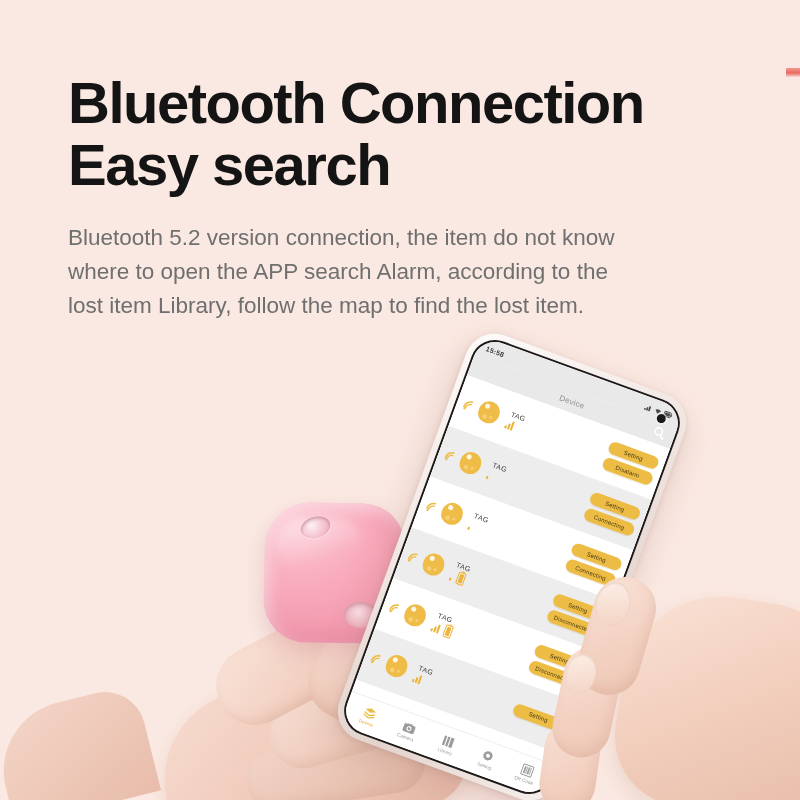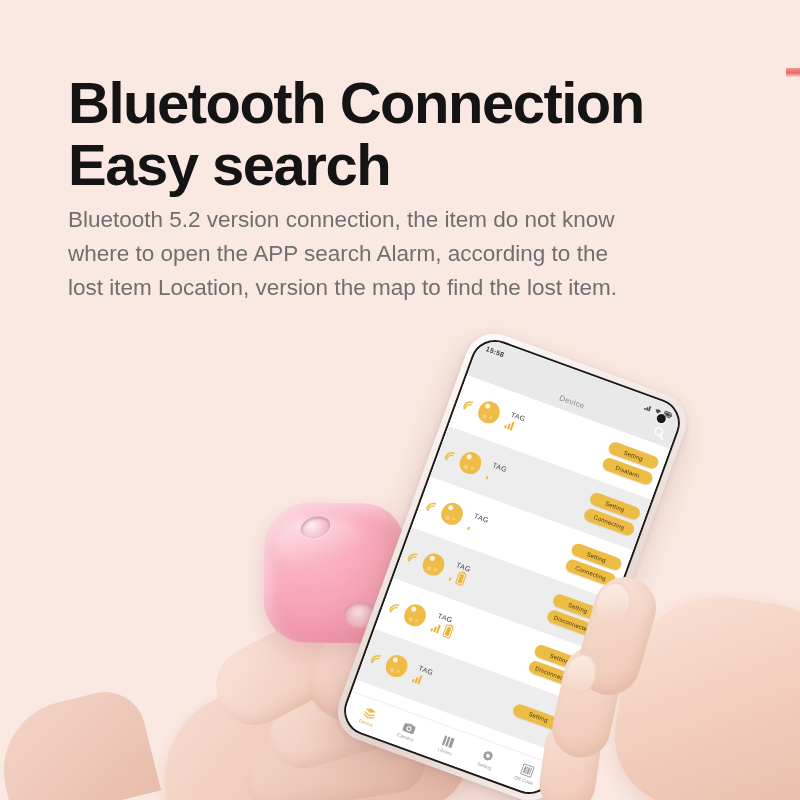--- a/index.html
+++ b/index.html
@@ -13,21 +13,21 @@
 
   
   .headline{
     position:absolute;left:68px;top:33px;width:680px;
     font-family:"Liberation Sans", sans-serif;
     font-weight:bold;font-size:58px;line-height:1.08;
     color:#141414;letter-spacing:-1.5px;
   }
   .headline .l2{display:block;}
   .body-copy{
-    position:absolute;left:68px;top:180px;width:660px;
+    position:absolute;left:68px;top:198px;width:660px;
     font-size:22.5px;line-height:34px;color:#6f6f6f;font-weight:400;
   }
   .body-copy span{display:block;white-space:nowrap;}
 
   .edge-sliver{
     position:absolute;right:0;top:68px;width:14px;height:9px;
     background:linear-gradient(180deg,#f1948b 0%,#e8615a 55%,#f6d7d2 100%);
     border-radius:1px;opacity:.95;
   }
 
@@ -220,21 +220,21 @@
 <div id="stage">
 
   <h1 class="headline">
     <span>Bluetooth Connection</span>
     <span class="l2">Easy search</span>
   </h1>
 
   <p class="body-copy">
     <span>Bluetooth 5.2 version connection, the item do not know</span>
     <span>where to open the APP search Alarm, according to the</span>
-    <span>lost item Location, version the map to find the lost item.</span>
+    <span>lost item Library, follow the map to find the lost item.</span>
   </p>
 
   <div class="edge-sliver"></div>
 
   <div class="hand-l">
     <div class="palmL"></div>
     <div class="fingerC"></div>
     <div class="fingerB"></div>
     <div class="fingerA"></div>
     <div class="thumbL"></div>

